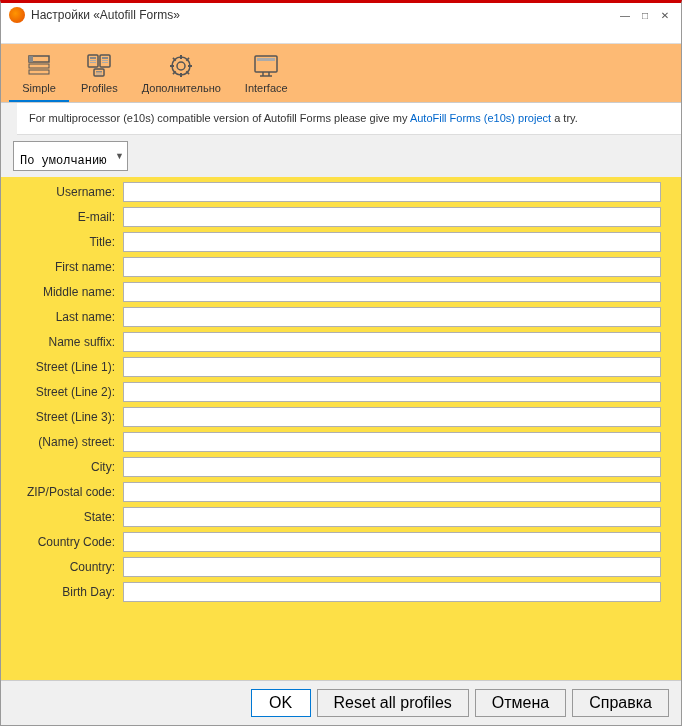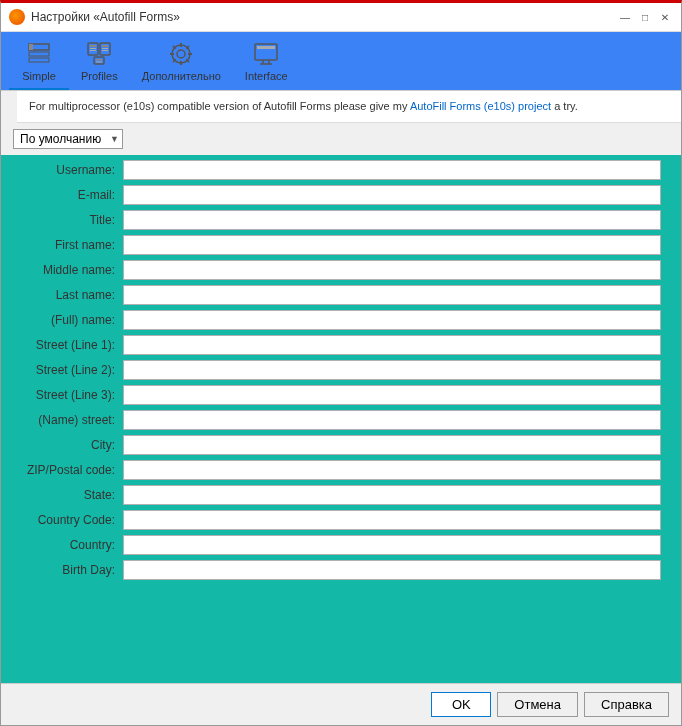--- a/index.html
+++ b/index.html
@@ -18,23 +18,23 @@
       background: #f0f0f0;
       border: 1px solid #999;
       box-shadow: 2px 2px 8px rgba(0,0,0,0.4);
       display: flex;
       flex-direction: column;
       border-top: 3px solid #cc0000;
     }
     .title-bar {
       background: #ffffff;
       display: flex;
-      align-items: center;
+      align-items: flex-end;
       justify-content: space-between;
-      padding: 14px 8px;
+      padding: 20px 8px;
       border-bottom: 1px solid #ddd;
       height: 20px;
     }
     .title-bar-left {
       display: flex;
       align-items: center;
       gap: 6px;
     }
     .firefox-icon {
       width: 16px;
@@ -58,21 +58,21 @@
       align-items: center;
       justify-content: center;
       cursor: pointer;
       font-size: 10px;
       color: #555;
       border: none;
       background: none;
     }
 
     .toolbar {
-      background: #3b82f6;
+      background: #fdba74;
       border-bottom: 1px solid #ccc;
       display: flex;
       flex-direction: row;
       padding: 4px 8px 0 8px;
       gap: 0;
     }
     .toolbar-item {
       display: flex;
       flex-direction: column;
       align-items: center;
@@ -109,49 +109,50 @@
     .info-bar a {
       color: #0066cc;
       text-decoration: none;
     }
 
     .profile-select-row {
       padding: 6px 12px;
       background: #f0f0f0;
     }
     .profile-dropdown {
-      padding: 2px 20px 2px 6px;
+      padding: 12px 20px 2px 6px;
       font-size: 12px;
       border: 1px solid #999;
       background: white;
       appearance: none;
       -webkit-appearance: none;
       cursor: pointer;
       min-width: 110px;
       position: relative;
+      font-family: Liberation Mono, monospace;
     }
     .dropdown-wrapper {
       position: relative;
       display: inline-block;
     }
     .dropdown-arrow {
       position: absolute;
       right: 4px;
       top: 50%;
       transform: translateY(-50%);
       pointer-events: none;
       font-size: 9px;
       color: #555;
     }
 
     .form-area {
       flex: 1;
       overflow: hidden;
       display: flex;
-      background: #14b8a6;
+      background: #fde047;
       padding: 4px 16px 4px 12px;
     }
     .form-scroll {
       flex: 1;
       overflow-y: scroll;
       padding-right: 4px;
     }
     .form-scroll::-webkit-scrollbar {
       width: 14px;
     }
@@ -192,21 +193,21 @@
       display: flex;
       justify-content: flex-end;
       align-items: center;
       padding: 8px 12px;
       border-top: 1px solid #ccc;
       background: #f0f0f0;
       gap: 6px;
     }
     .btn {
       padding: 4px 16px;
-      font-size: 13px;
+      font-size: 16px;
       border: 1px solid #999;
       background: #f0f0f0;
       cursor: pointer;
       min-width: 60px;
     }
     .btn.primary {
       border-color: #0078d4;
       background: #fff;
     }
   </style>
@@ -325,21 +326,21 @@
         </div>
         <div class="form-row">
           <label class="form-label">Middle name:</label>
           <input type="text" class="form-input" style="">
         </div>
         <div class="form-row">
           <label class="form-label">Last name:</label>
           <input type="text" class="form-input" style="">
         </div>
         <div class="form-row">
-          <label class="form-label">(Full) name:</label>
+          <label class="form-label">Name suffix:</label>
           <input type="text" class="form-input" style="">
         </div>
         <div class="form-row">
           <label class="form-label">Street (Line 1):</label>
           <input type="text" class="form-input" style="">
         </div>
         <div class="form-row">
           <label class="form-label">Street (Line 2):</label>
           <input type="text" class="form-input" style="">
         </div>
@@ -373,17 +374,18 @@
         </div>
         <div class="form-row">
           <label class="form-label">Birth Day:</label>
           <input type="text" class="form-input" style="">
         </div>
       </div>
   </div>
 
   <div class="footer">
     <button class="btn primary">OK</button>
+    <button class="btn">Reset all profiles</button>
     <button class="btn">Отмена</button>
     <button class="btn">Справка</button>
   </div>
 
 </div>
 
 </body></html>

